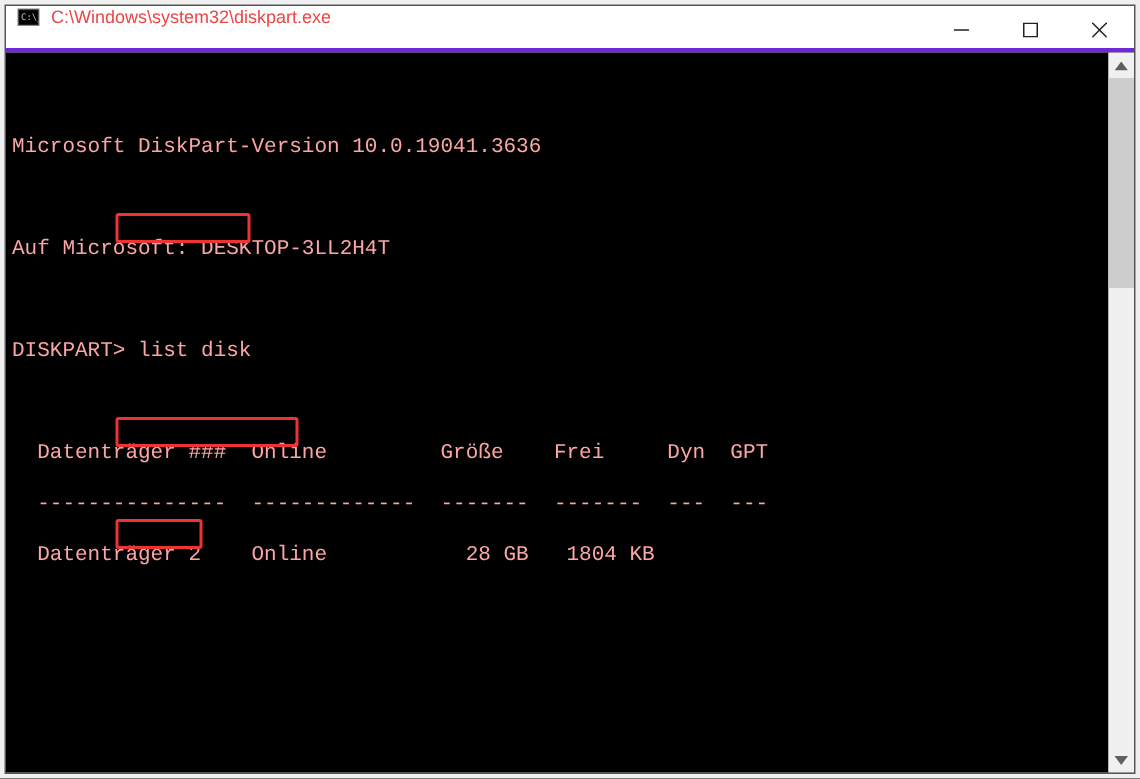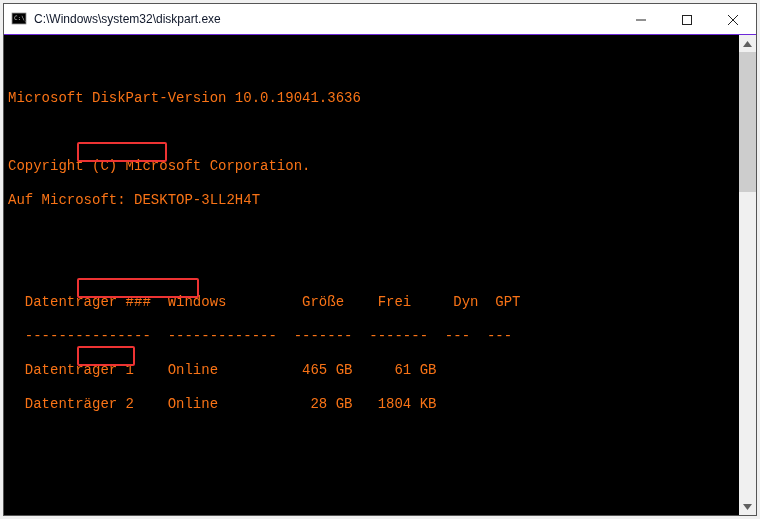--- a/index.html
+++ b/index.html
@@ -21,25 +21,24 @@
       width: 754px;
       height: 513px;
       border: 1px solid #555;
       background: #fff;
       display: flex;
       flex-direction: column;
     }
     .titlebar {
       height: 31px;
       background: #fff;
-      border-bottom: 1px solid #6d28d9;
-      display: flex;
-      align-items: center;
+      border-bottom: 3px solid #6d28d9;
+      display: flex;
       font-size: 12px;
-      color: #0f172a;
+      color: #ef4444;
     }
     .titlebar-icon {
       width: 16px;
       height: 16px;
       margin-left: 7px;
       margin-right: 5px;
       display: inline-block;
     }
     .titlebar-title {
       flex: 1;
@@ -59,21 +58,21 @@
       font-family: "Segoe UI", sans-serif;
     }
     .titlebar-btn svg {
       stroke: #222;
       stroke-width: 1;
       fill: none;
     }
     .terminal {
       flex: 1;
       background: #000;
-      color: #f97316;
+      color: #fca5a5;
       font-family: "Consolas", "Courier New", monospace;
       font-size: 14px;
       line-height: 17px;
       padding: 0 4px;
       position: relative;
       overflow: hidden;
     }
     .terminal-content {
       white-space: pre;
       padding-top: 4px;
@@ -155,27 +154,26 @@
           </svg>
       </div>
     </div>
   </div>
 
   <div class="terminal">
     <div class="terminal-content">
 <span class="line"></span>
 <span class="line">Microsoft DiskPart-Version 10.0.19041.3636</span>
 <span class="line"></span>
-<span class="line">Copyright (C) Microsoft Corporation.</span>
 <span class="line">Auf Microsoft: DESKTOP-3LL2H4T</span>
 <span class="line"></span>
-<span class="line"></span>
-<span class="line">  Datenträger ###  Windows         Größe    Frei     Dyn  GPT</span>
+<span class="line"><span>DISKPART&gt; </span><span>list disk</span></span>
+<span class="line"></span>
+<span class="line">  Datenträger ###  Online         Größe    Frei     Dyn  GPT</span>
 <span class="line">  ---------------  -------------  -------  -------  ---  ---</span>
-<span class="line">  Datenträger 1    Online          465 GB     61 GB</span>
 <span class="line">  Datenträger 2    Online           28 GB   1804 KB</span>
 <span class="line"></span>
 
 
 
 
 
 
 
 

